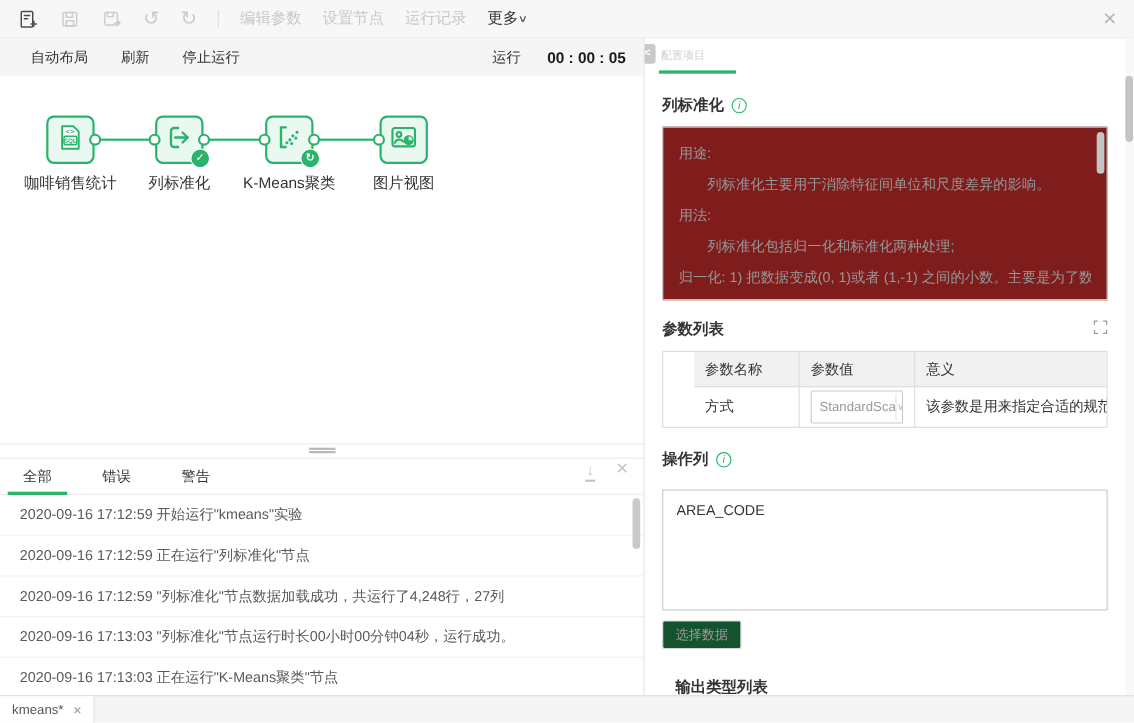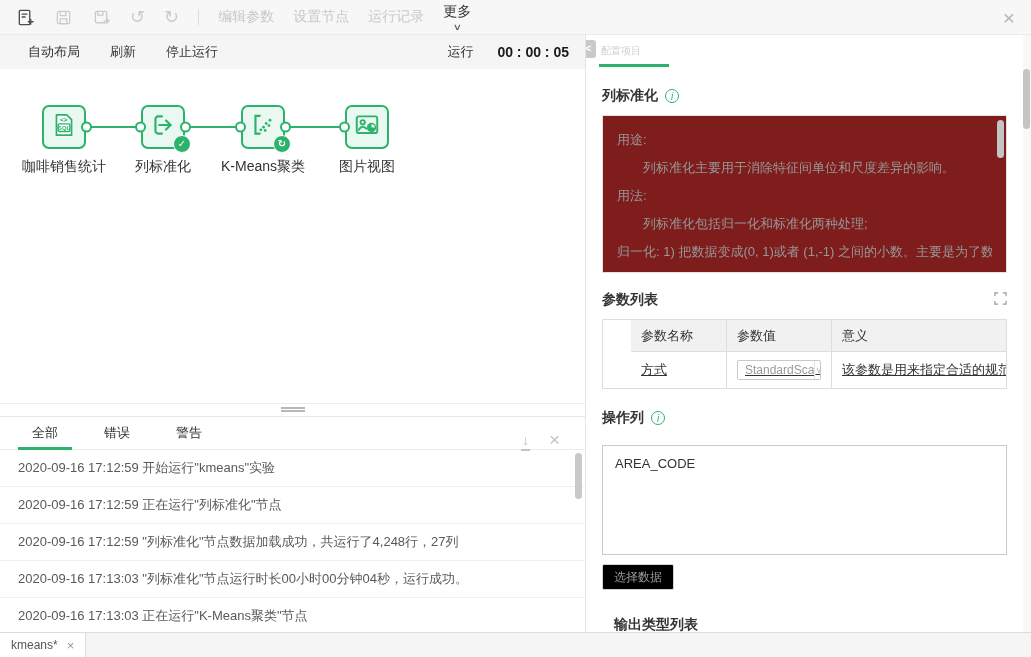--- a/index.html
+++ b/index.html
@@ -8,21 +8,21 @@
   #app{position:absolute;inset:0;background:#fff;}
 
   
   #top-toolbar{position:absolute;top:0;left:0;width:1031px;height:35px;background:#f7f7f7;
     border-bottom:1px solid #eaeaea;display:flex;align-items:center;padding:0 16px;gap:19px;box-sizing:border-box;}
   .tool-ic{display:flex;align-items:center;}
   .tool-ic svg{display:block;}
   .tool-glyph{font-size:18px;color:#cccccc;line-height:1;}
   .vsep{width:1px;height:16px;background:#dddddd;}
   .menu-item{font-size:14px;color:#c8c8c8;}
-  .menu-item.more{color:#333;display:flex;align-items:center;gap:1px;flex-direction:column;}
+  .menu-item.more{color:#333;display:flex;align-items:center;gap:1px;}
   .chev{font-size:9px;color:#555;transform:scaleX(1.4);}
   .win-close{margin-left:auto;font-size:21px;color:#b5b5b5;line-height:1;}
 
   
   #canvas-toolbar{position:absolute;top:35px;left:0;width:585px;height:34px;background:#f5f5f5;
     display:flex;align-items:center;padding:0 16px 0 28px;gap:30px;box-sizing:border-box;font-size:13px;}
   .ct-btn{color:#333;}
   .run-wrap{margin-left:auto;display:flex;align-items:center;gap:24px;}
   .run-time{font-weight:bold;font-size:14px;color:#1a1a1a;}
 
@@ -39,21 +39,21 @@
     color:#fff;font-size:10px;line-height:16px;text-align:center;border:1px solid #fff;font-weight:bold;}
   .node-label{margin-top:9px;font-size:14px;color:#333;white-space:nowrap;}
 
   
   #splitter{position:absolute;top:403px;left:0;width:585px;height:14px;background:#fff;
     border-top:1px solid #ececec;border-bottom:1px solid #e6e6e6;box-sizing:border-box;}
   .handle{width:24px;height:5px;margin:3px auto 0;border-top:2px solid #b8b8b8;border-bottom:2px solid #b8b8b8;box-sizing:border-box;}
 
   
   #log-panel{position:absolute;top:417px;left:0;width:585px;height:215px;background:#fff;}
-  .log-tabs{height:33px;border-bottom:1px solid #ececec;display:flex;align-items:flex-end;padding:0 25px;gap:32px;box-sizing:border-box;}
+  .log-tabs{height:33px;border-bottom:1px solid #ececec;display:flex;align-items:flex-start;padding:0 14px;gap:32px;box-sizing:border-box;}
   .log-tab{font-size:13px;color:#333;position:relative;height:100%;display:flex;align-items:center;padding:0 7px;}
   .log-tab.active::after{content:"";position:absolute;left:-7px;right:-7px;bottom:-1px;height:3px;background:#2bb36b;}
   .log-actions{margin-left:auto;display:flex;gap:20px;align-items:center;color:#c3c3c3;}
   .dl{position:relative;font-size:14px;line-height:1;}
   .dl::after{content:"";position:absolute;left:-1px;right:-1px;bottom:-4px;height:2px;background:currentColor;}
   .log-x{font-size:19px;line-height:1;}
   .log-row{height:36px;line-height:36px;padding-left:18px;font-size:13px;color:#595959;
     border-bottom:1px solid #f0f0f0;white-space:nowrap;overflow:hidden;}
   .log-scrollbar{position:absolute;right:3px;top:36px;width:7px;height:46px;background:#c9c9c9;border-radius:4px;}
 
@@ -71,26 +71,26 @@
   .desc-box{margin-top:10px;height:158px;background:#7f1d1d;border:1px solid #e2e2e2;padding:10px 14px;
     box-sizing:border-box;overflow:hidden;position:relative;font-size:13px;color:#979797;}
   .desc-line{line-height:28px;white-space:nowrap;overflow:hidden;}
   .desc-line.indent{text-indent:26px;}
   .desc-scroll{position:absolute;right:2px;top:4px;width:7px;height:38px;background:#c4c4c4;border-radius:4px;}
   .sec-head{margin-top:18px;display:flex;align-items:center;justify-content:space-between;}
   .cfg-table{margin-top:10px;border:1px solid #ddd;display:grid;grid-template-columns:95px 105px 1fr;font-size:13px;padding-left:28px;}
   .cfg-cell{padding:0 10px;height:32px;line-height:32px;border-left:1px solid #ddd;white-space:nowrap;overflow:hidden;box-sizing:border-box;}
   .cfg-cell.first{border-left:none;}
   .cfg-th{background:#f1f1f1;border-bottom:1px solid #ddd;color:#333;}
-  .cfg-td{height:36px;line-height:36px;display:flex;align-items:center;text-decoration:underline;}
-  .select{width:92px;height:20px;border:1px solid #c9c9c9;border-radius:2px;background:#fff;font-size:12px;
+  .cfg-td{height:36px;line-height:36px;display:flex;align-items:center;}
+  .select{width:92px;height:30px;border:1px solid #c9c9c9;border-radius:2px;background:#fff;font-size:12px;
     color:#999;display:flex;align-items:center;justify-content:space-between;padding-left:7px;box-sizing:border-box;overflow:hidden;}
   .select .sel-chev{width:17px;text-align:center;color:#bbb;font-size:9px;border-left:1px solid #e3e3e3;line-height:24px;transform-origin:center;}
   .op-box{margin-top:18px;height:110px;border:1px solid #c9c9c9;padding:10px 12px;font-size:13px;color:#333;box-sizing:border-box;}
-  .op-btn{margin-top:9px;width:72px;height:26px;border:1px solid #d4d4d4;background:#000000;color:#9a9a9a;
+  .op-btn{margin-top:9px;width:72px;height:26px;border:1px solid #d4d4d4;background:#14532d;color:#9a9a9a;
     font-size:12px;text-align:center;line-height:24px;box-sizing:border-box;border-radius:2px;}
   .out-title{margin-top:26px;padding-left:12px;}
   .rp-scrolltrack{position:absolute;right:0;top:0;width:8px;height:100%;background:#f8f8f8;}
   .rp-scrollbar{position:absolute;right:1px;top:34px;width:7px;height:60px;background:#c4c4c4;border-radius:4px;}
 
   
   #bottom-bar{position:absolute;left:0;top:632px;width:1031px;height:25px;background:#f5f5f5;
     border-top:1px solid #dcdcdc;box-sizing:border-box;z-index:10;}
   .file-tab{position:absolute;left:0;top:0;height:24px;background:#fff;border-right:1px solid #ddd;
     display:flex;align-items:center;padding:0 11px;gap:9px;font-size:12px;color:#555;box-sizing:border-box;}

